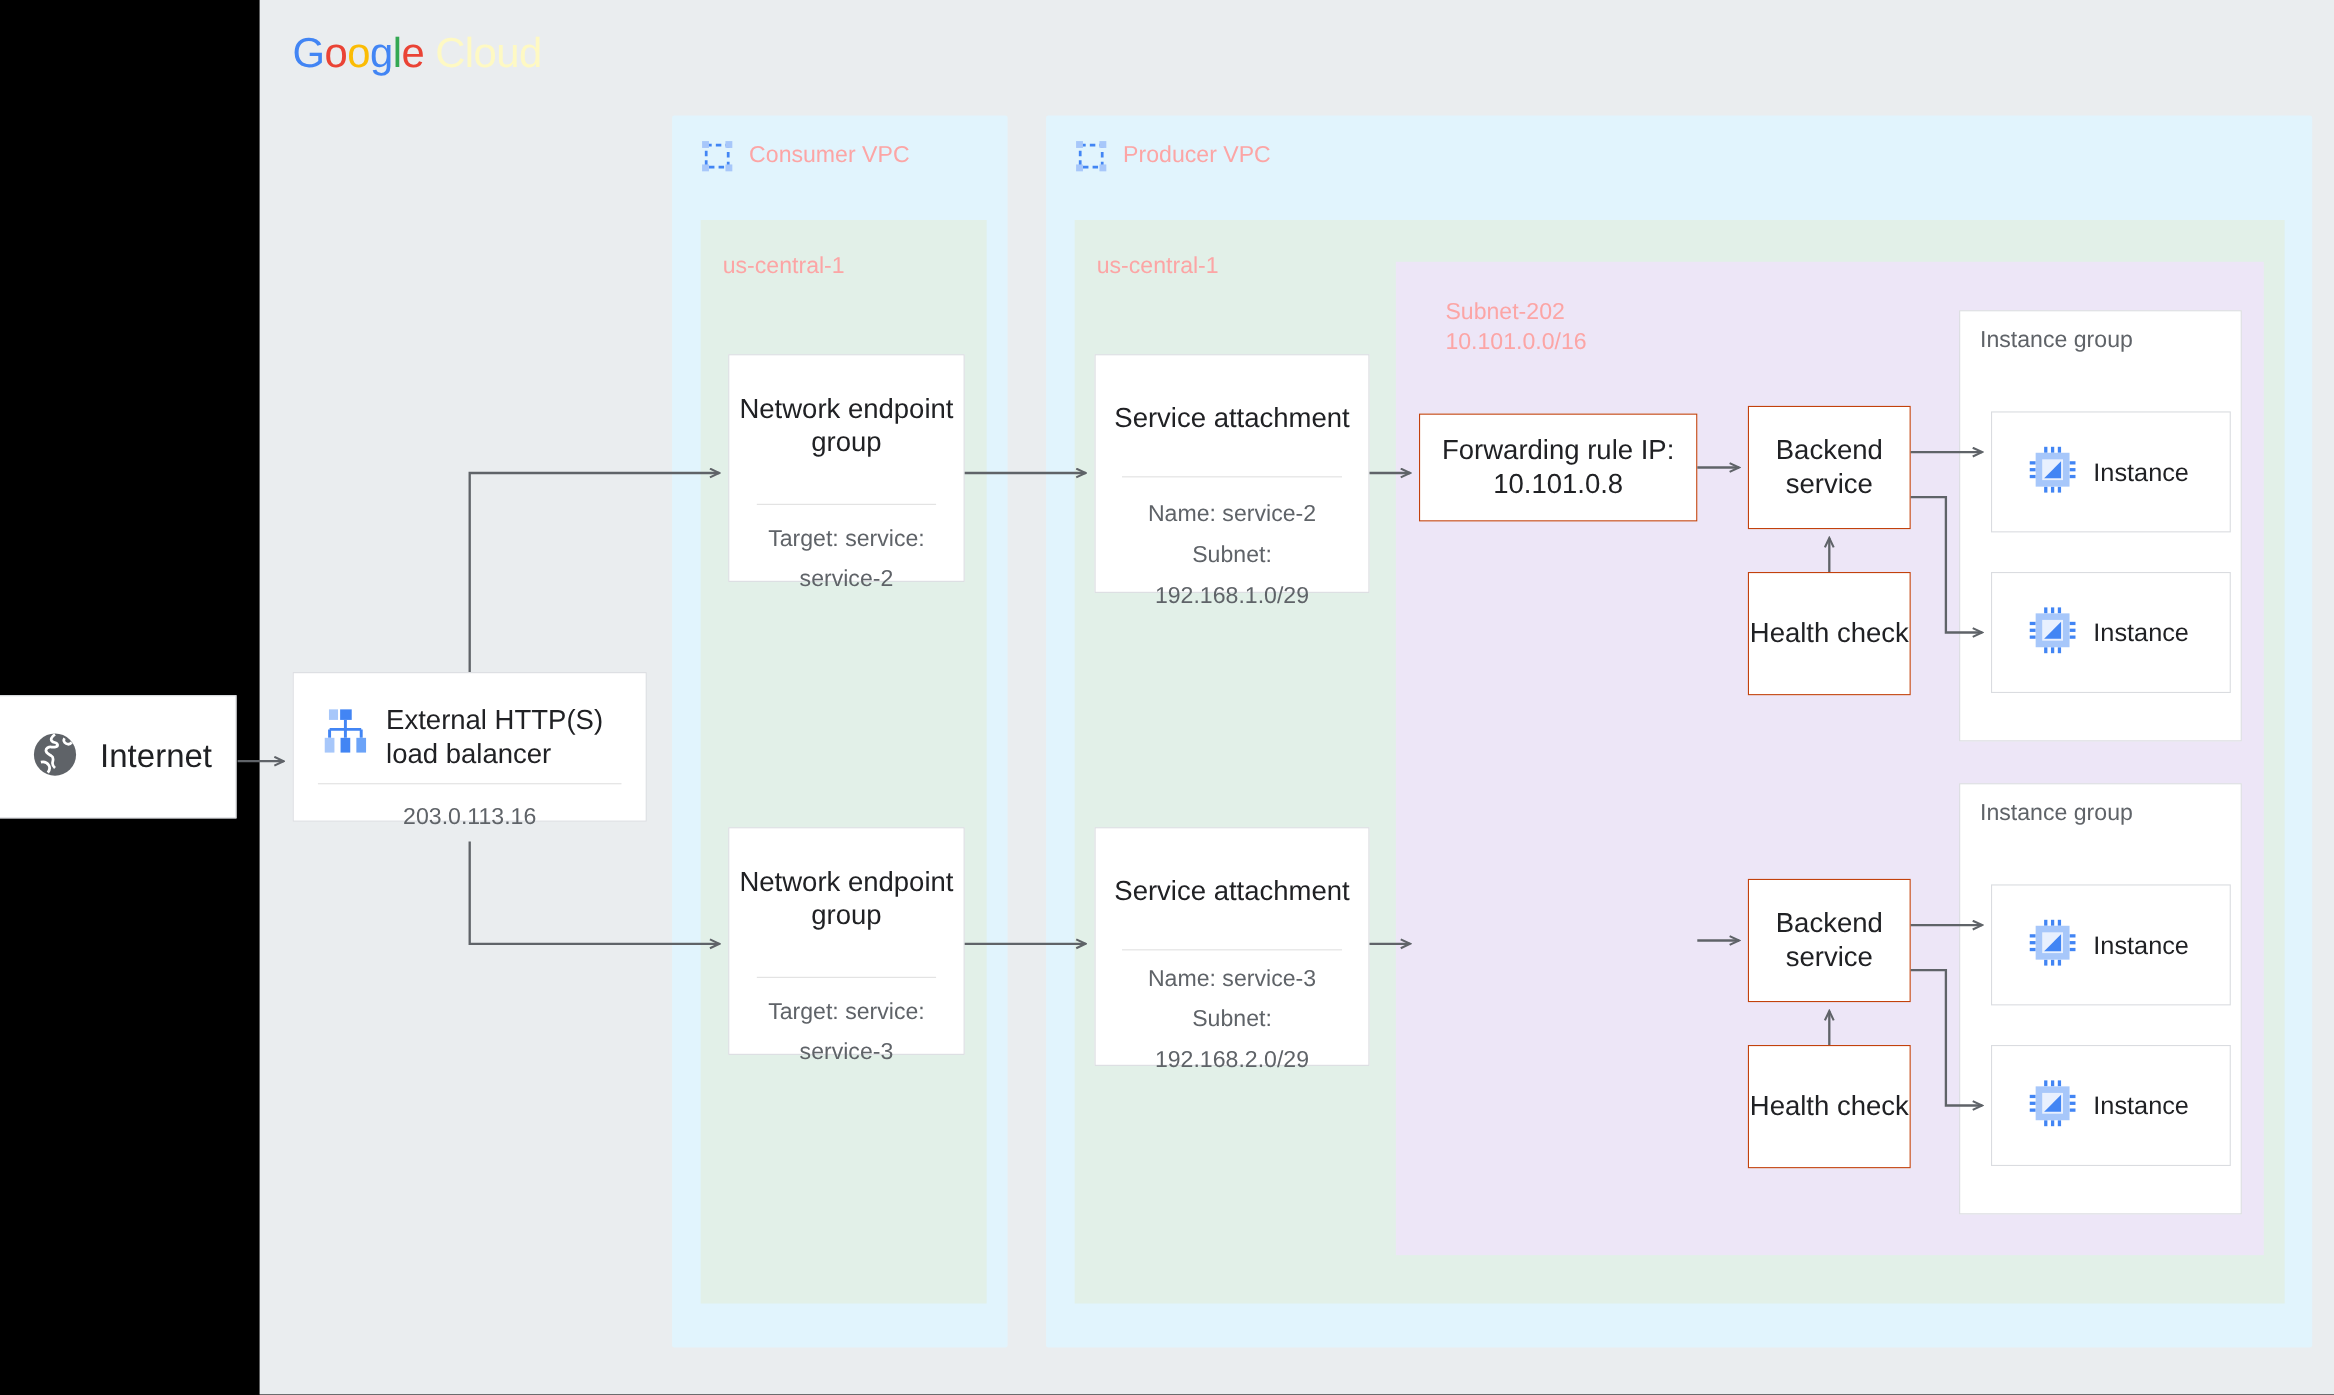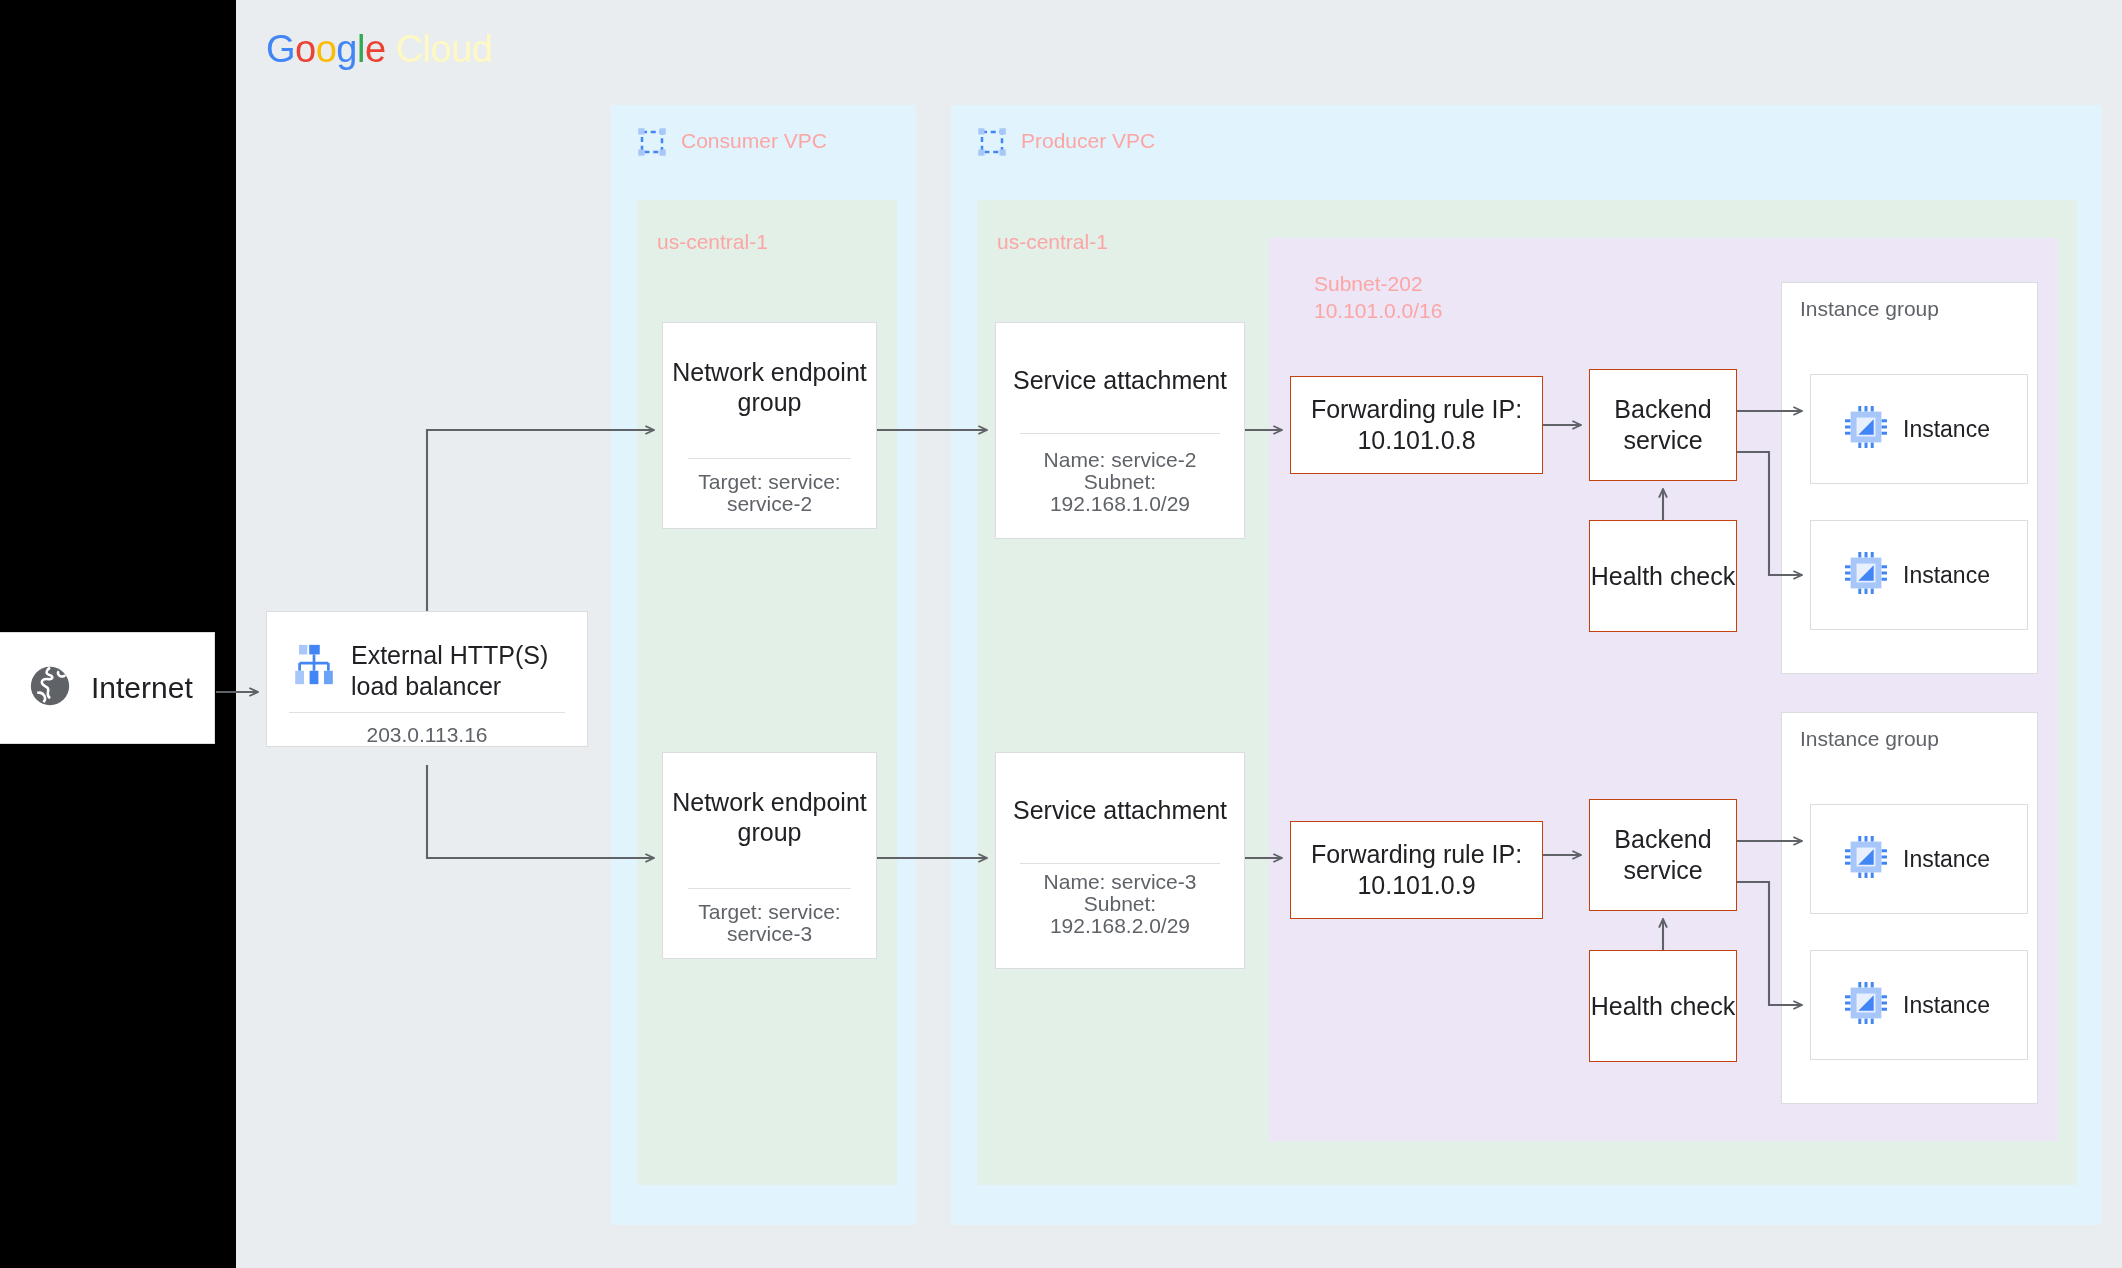--- a/index.html
+++ b/index.html
@@ -31,21 +31,21 @@
 
   
   .card{background:#fff;border:1px solid #dadce0;}
   .card .title{
     position:absolute;left:0;right:0;text-align:center;color:#202124;
     font-size:25px;line-height:30px;
   }
   .card .divider{position:absolute;height:1px;background:#e0e0e0;}
   .card .sub{
     position:absolute;left:0;right:0;text-align:center;color:#5f6368;
-    font-size:21px;line-height:22px;white-space:pre-line;
+    font-size:21px;line-height:37px;white-space:pre-line;
   }
 
   .plain-box{background:#fff;border:1px solid #c2410c;
     display:flex;align-items:center;justify-content:center;text-align:center;
     color:#202124;font-size:25px;line-height:31px;}
 
   .igroup{background:#fff;border:1px solid #dadce0;}
   .igroup-label{position:absolute;left:18px;top:14px;color:#5f6368;font-size:21px;}
   .inst{background:#fff;border:1px solid #dadce0;
     display:flex;align-items:center;gap:16px;padding-left:34px;box-sizing:border-box;}
@@ -189,22 +189,20 @@
           <rect x="20.8" y="14.7" width="3.2" height="1.7"></rect>
         </g>
         <rect x="3.2" y="3.2" width="17.6" height="17.6" fill="#a7c7fa"></rect>
         <rect x="6.6" y="6.6" width="10.8" height="10.8" fill="#e8f0fe"></rect>
         <path d="M7.6 16.4 L16.4 16.4 L16.4 7.6 Z" fill="#4285f4"></path>
       </svg>
     </span>
     <span class="inst-label">Instance</span>
   </div>
 
-  <div class="abs plain-box" style="left:1290px;top:821px;width:253px;height:98px;">Forwarding rule
-IP: 10.101.0.9</div>
 
   <div class="abs plain-box" style="left:1589px;top:799px;width:148px;height:112px;">Backend
 service</div>
 
   <div class="abs plain-box" style="left:1589px;top:950px;width:148px;height:112px;">Health
 check</div>
 
   <div class="abs igroup" style="left:1781px;top:712px;width:257px;height:392px;">
     <div class="igroup-label">Instance group</div>
   </div>

